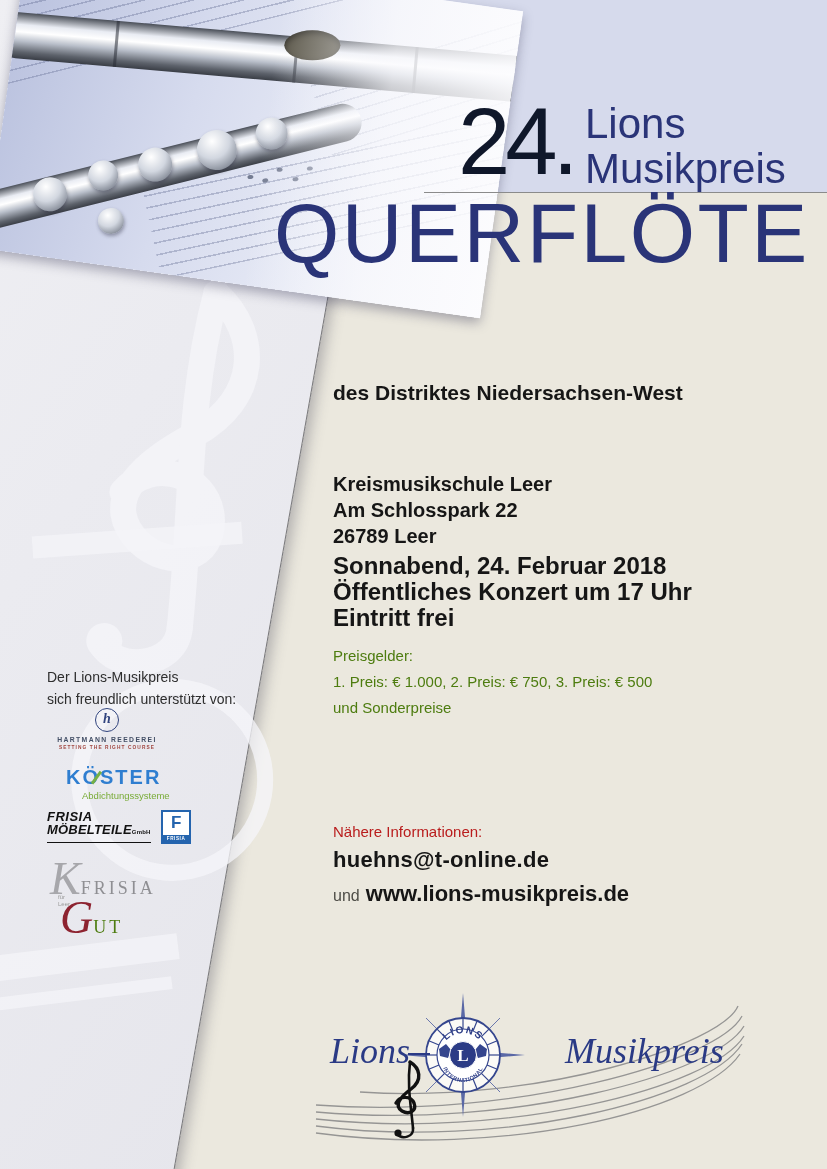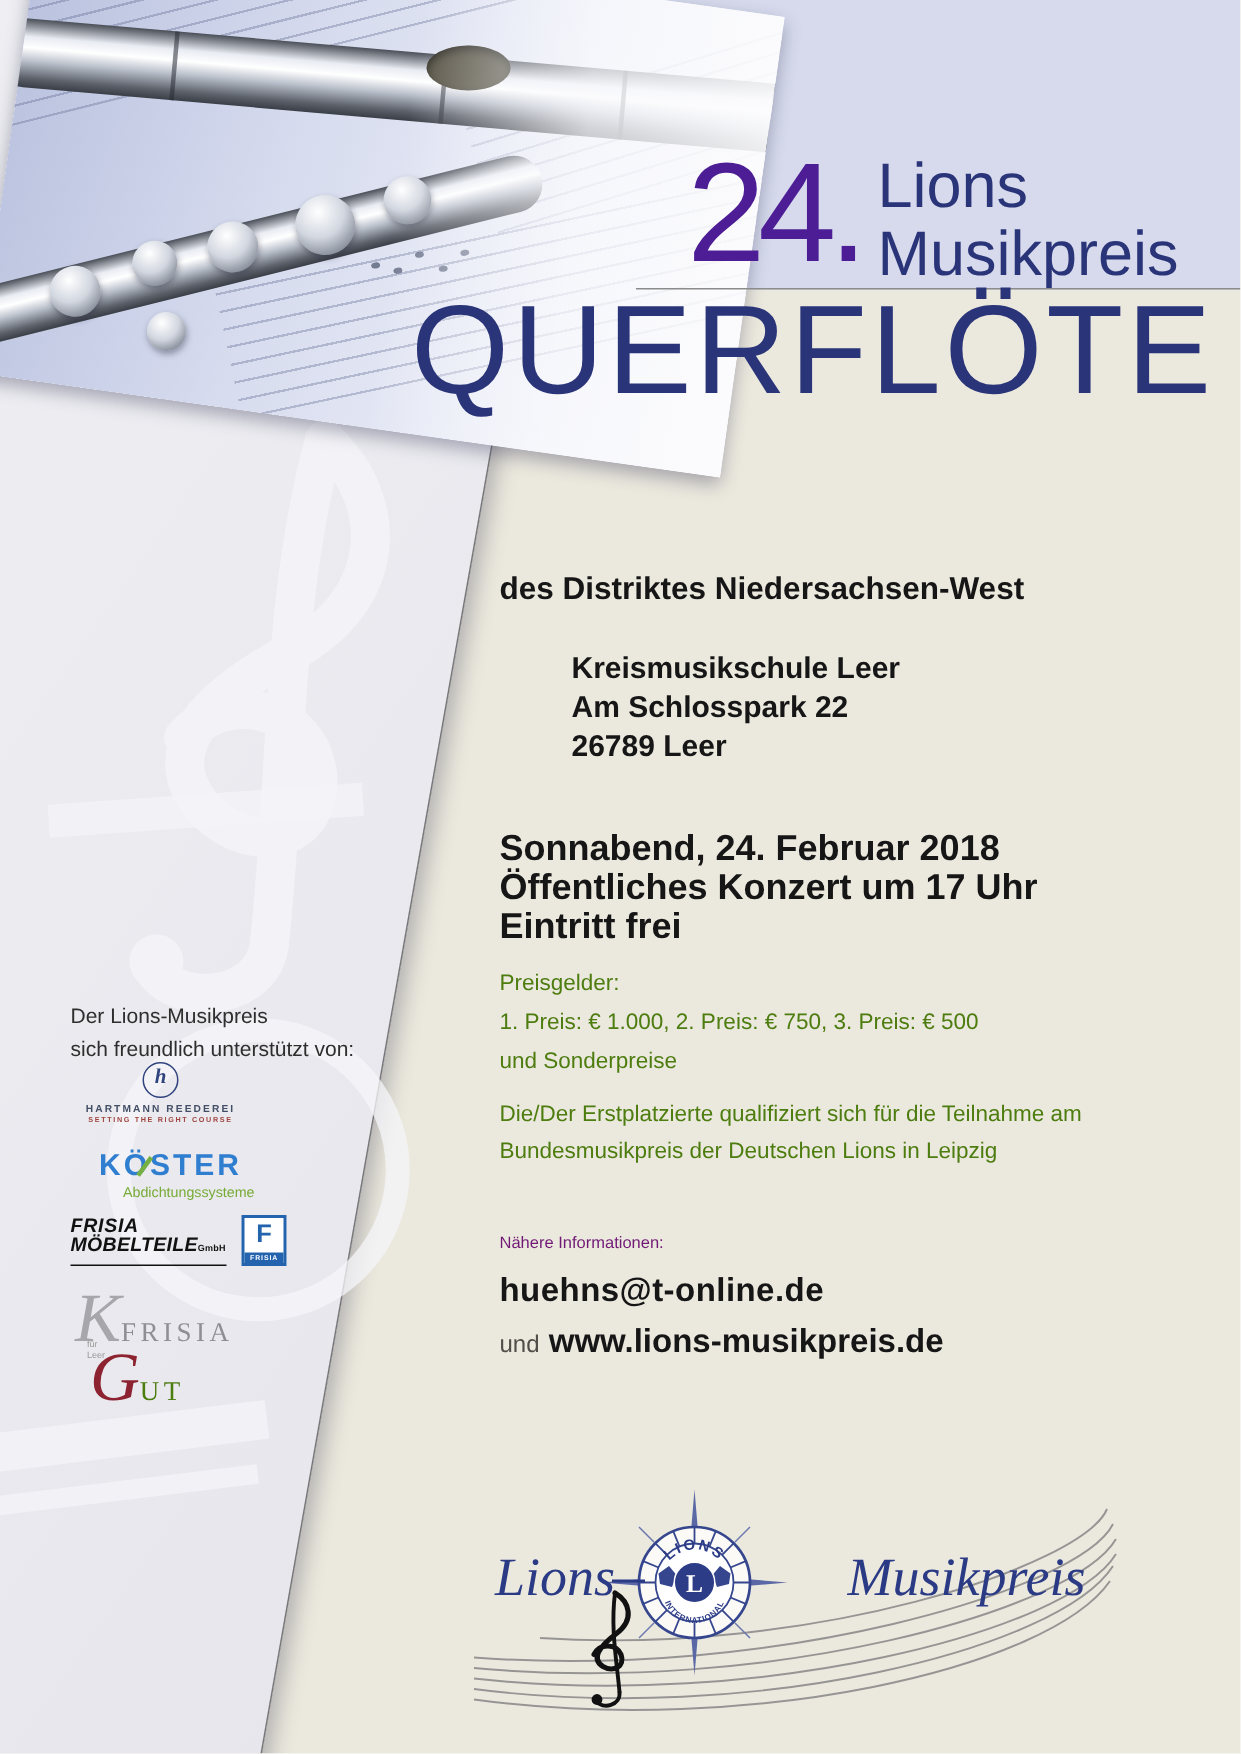--- a/index.html
+++ b/index.html
@@ -33,35 +33,35 @@
   .flute .ring{position:absolute;top:0;width:3px;height:100%;background:rgba(40,44,52,.55);}
   .lip{position:absolute;width:56px;height:30px;border-radius:50%;background:#5a5648;
        box-shadow:inset 0 3px 6px rgba(0,0,0,.5);}
   .key{position:absolute;border-radius:50%;
        background:radial-gradient(circle at 35% 30%,#ffffff,#d2d7e0 45%,#8a909c 78%,#565b65);
        box-shadow:1px 2px 4px rgba(40,40,60,.4);}
   .fade{position:absolute;inset:0;background:linear-gradient(90deg,transparent 52%,rgba(250,250,253,.75) 76%,rgba(252,252,254,.92));}
 
   
   .edition{position:absolute;left:458px;top:95px;font-size:94px;line-height:94px;
-           letter-spacing:-5px;color:#4c1d95;z-index:7;font-weight:400;}
+           letter-spacing:-5px;color:#0f172a;z-index:7;font-weight:400;}
   .orgname{position:absolute;left:585px;top:101px;z-index:7;color:#2a3478;
            font-size:42px;line-height:45px;font-weight:400;}
   .instrument{position:absolute;left:274px;top:191px;z-index:7;color:#2a3478;
               font-size:84px;line-height:84px;letter-spacing:2.5px;font-weight:400;}
 
   
   .col{position:absolute;left:333px;z-index:7;color:#161616;}
   .subtitle{top:381px;font-size:21px;font-weight:700;}
-  .addr{top:433px;font-size:20px;font-weight:700;line-height:26px;margin-left:48px;}
+  .addr{top:471px;font-size:20px;font-weight:700;line-height:26px;}
   .event{top:553px;font-size:24px;font-weight:700;line-height:26px;}
   .grey{color:#4d7c0f;font-weight:400;}
   .prizes{top:643px;font-size:15px;line-height:26px;}
   .qual{top:730px;font-size:15px;line-height:25px;}
-  .infolabel{top:823px;font-size:11px;color:#701a75;}
+  .infolabel{top:823px;font-size:15px;color:#b91c1c;}
   .email{top:847px;font-size:22px;font-weight:700;letter-spacing:.3px;}
   .undline{top:881px;font-size:22px;font-weight:700;}
   .undline .conj{font-size:16px;font-weight:400;color:#4f4e48;}
 
   
   .leftcol{position:absolute;z-index:7;}
   .intro{left:47px;top:666px;font-size:14px;line-height:22px;color:#2e2e2e;}
   .hartmann{left:47px;top:708px;width:120px;text-align:center;}
   .h-circle{width:22px;height:22px;border:1.4px solid #31447e;border-radius:50%;margin:0 auto;
             color:#31447e;font-family:"Liberation Serif",serif;font-style:italic;font-weight:700;
@@ -163,24 +163,20 @@
   <div class="col event">
     <div>Sonnabend, 24. Februar 2018</div>
     <div>Öffentliches Konzert um 17 Uhr</div>
     <div>Eintritt frei</div>
   </div>
   <div class="col prizes grey">
     <div>Preisgelder:</div>
     <div>1. Preis: € 1.000, 2. Preis: € 750, 3. Preis: € 500</div>
     <div>und Sonderpreise</div>
   </div>
-  <div class="col qual grey">
-    <div>Die/Der Erstplatzierte qualifiziert sich für die Teilnahme am</div>
-    <div>Bundesmusikpreis der Deutschen Lions in Leipzig</div>
-  </div>
   <div class="col infolabel">Nähere Informationen:</div>
   <div class="col undline"><span class="conj">und</span> <span>www.lions-musikpreis.de</span></div>
   <div class="col email">huehns@t-online.de</div>
 
   <div class="leftcol intro" style="position: absolute;">
     <div>Der Lions-Musikpreis</div>
     <div>sich freundlich unterstützt von:</div>
   </div>
 
   <div class="leftcol hartmann" style="position: absolute;">

